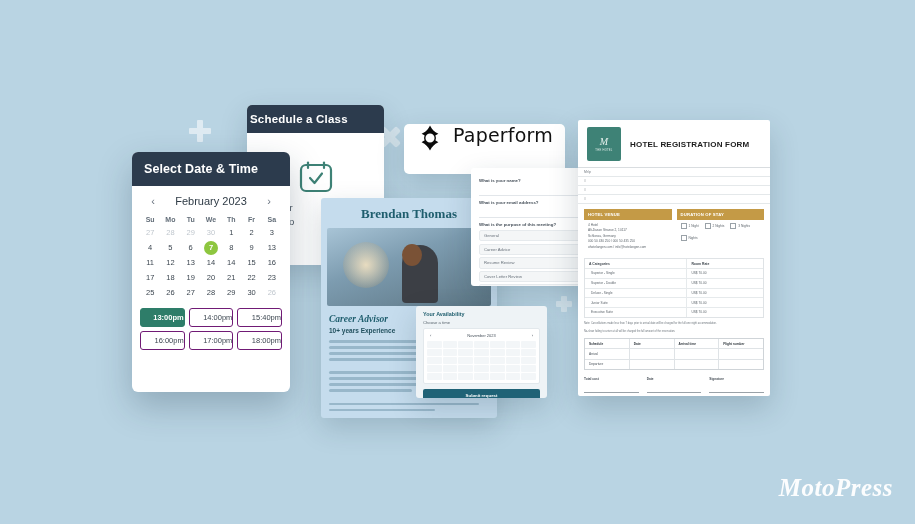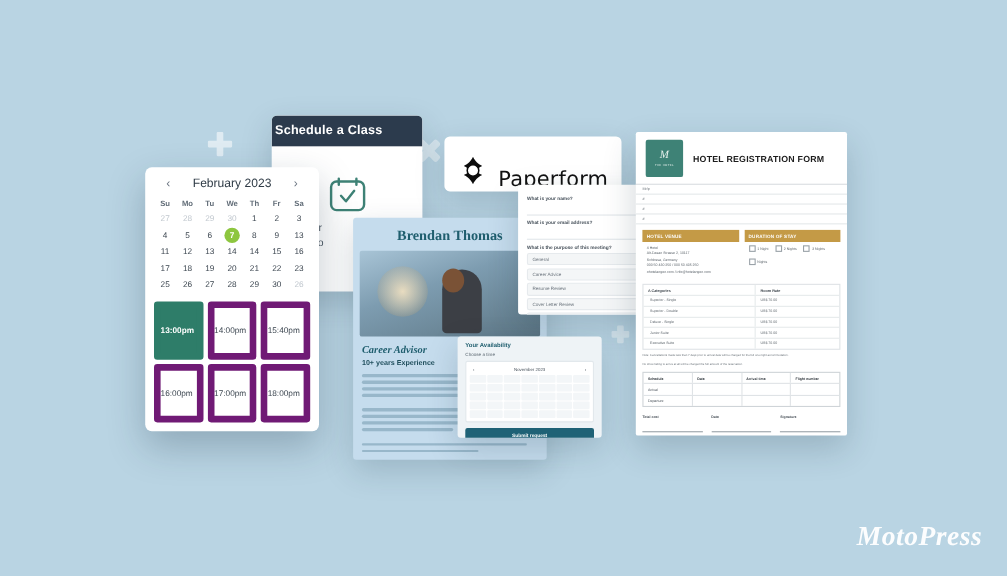--- a/index.html
+++ b/index.html
@@ -39,29 +39,29 @@
   .cal-nav .arrow{color:#6a7480;font-size:11px;width:14px;text-align:center;cursor:pointer;}
   .cal-title{font-size:11px;color:#2f3b46;font-weight:500;}
   .cal-grid{display:grid;grid-template-columns:repeat(7,1fr);row-gap:2px;}
   .cal-grid div{font-size:7.5px;text-align:center;color:#3c4650;line-height:13px;height:13px;}
   .cal-grid .dow{color:#626d78;font-size:7px;font-weight:600;}
   .cal-grid .mut{color:#c0c7ce;}
   .cal-grid .sel{position:relative;color:#fff;font-weight:700;}
   .cal-grid .sel::before{content:"";position:absolute;left:50%;top:50%;transform:translate(-50%,-50%);width:14px;height:14px;border-radius:50%;background:#8dc63f;z-index:-1;}
   .cal-grid .sel{z-index:0;}
   .slots{display:grid;grid-template-columns:repeat(3,1fr);gap:4px;padding:9px 8px 0;}
-  .slot{font-size:7.5px;text-align:left;padding:16px 0;border:6px solid #701a75;border-radius:3px;color:#3c4650;cursor:pointer;}
+  .slot{font-size:7.5px;text-align:right;padding:4px 0;border:1px solid #701a75;border-radius:3px;color:#3c4650;cursor:pointer;}
   .slot.on{background:#2e7d69;border-color:#2e7d69;color:#fff;font-weight:700;}
   .dt-actions{display:flex;gap:8px;padding:12px 10px 10px;}
   .btn{flex:1;text-align:center;font-size:10px;font-weight:700;padding:8px 0;border-radius:20px;letter-spacing:.4px;cursor:pointer;}
   .btn.primary{background:#2e7d69;color:#fff;}
   .btn.ghost{background:#fff;color:#2e7d69;border:1px solid #2e7d69;}
 
   
-  #paperform-card{left:404px;top:124px;width:137px;height:50px;border-radius:5px;display:flex;align-items:flex-end;gap:9px;padding:0 12px;}
+  #paperform-card{left:404px;top:124px;width:137px;height:50px;border-radius:5px;display:flex;align-items:flex-start;gap:9px;padding:0 12px;}
   #paperform-card .pf-name{font-size:19px;color:#111;letter-spacing:.2px;font-family:"DejaVu Sans",sans-serif;}
 
   
   #advisor-card{left:321px;top:198px;width:176px;height:220px;background:#c5dced;border-radius:3px;}
   #advisor-card .ad-name{text-align:center;color:#1f5e6e;font-size:13px;font-weight:700;padding:8px 0 6px;font-family:"Liberation Serif",serif;}
   #advisor-card .ad-photo{height:78px;margin:0 6px;border-radius:2px;position:relative;overflow:hidden;
       background:linear-gradient(160deg,#a8c4d6 0%,#7d9cb0 40%,#5d7684 100%);}
   #advisor-card .ad-photo .sun{position:absolute;left:10%;top:18%;width:46px;height:46px;border-radius:50%;background:radial-gradient(circle,#e8dcc0 0%,rgba(190,170,130,.25) 70%,transparent 72%);}
   #advisor-card .ad-photo .person{position:absolute;left:46%;top:22%;width:36px;height:58px;border-radius:18px 18px 4px 4px;background:#3c3f45;}
   #advisor-card .ad-photo .head{position:absolute;left:52%;top:20%;width:20px;height:22px;border-radius:50%;background:#7a5236;transform:translateX(-50%);}
@@ -153,20 +153,21 @@
           <line x1="25" y1="1.5" x2="25" y2="7" stroke="#3e8276" stroke-width="2.2" stroke-linecap="round"></line>
           <polyline points="11,17 15.5,22 23,12.5" fill="none" stroke="#3e8276" stroke-width="2.2" stroke-linecap="round" stroke-linejoin="round"></polyline>
         </svg>
       </div>
       <div class="sc-txt" style="white-space:pre-line;">reser
 en co</div>
     </div>
   </div>
 
   <div class="card" id="datetime-card">
+    <div class="dt-head">Select Date &amp; Time</div>
     <div class="cal">
       <div class="cal-nav">
         <span class="arrow">‹</span>
         <span class="cal-title">February 2023</span>
         <span class="arrow">›</span>
       </div>
       <div class="cal-grid" id="cal-dow">
           <div class="dow">Su</div>
           <div class="dow">Mo</div>
           <div class="dow">Tu</div>

